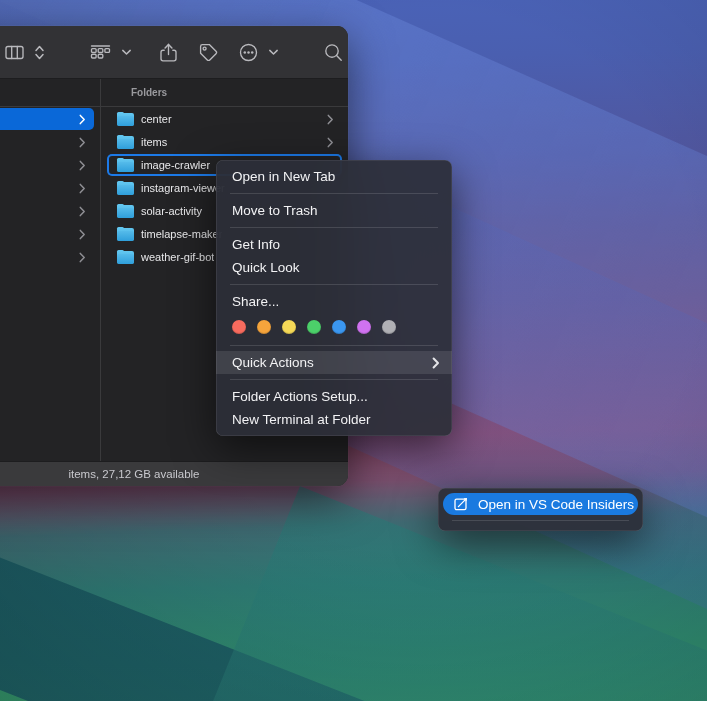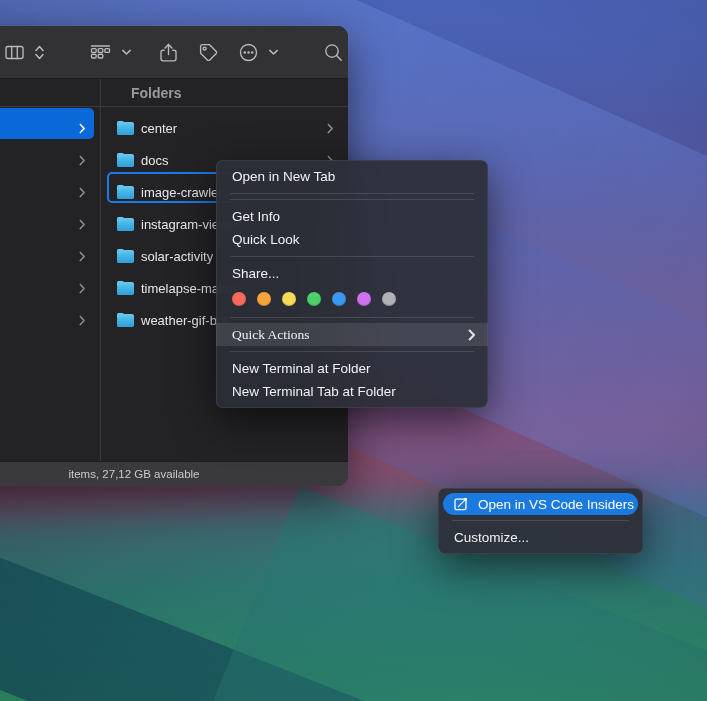--- a/index.html
+++ b/index.html
@@ -147,39 +147,39 @@
   }
   .col-right {
     flex: 1;
     background: #232325;
   }
   .col-header {
     height: 27px;
     display: flex;
     align-items: center;
     padding-left: 30px;
-    font-size: 14px;
+    font-size: 10px;
     font-weight: bold;
     color: #9a9a9e;
     border-bottom: 0.5px solid #3a3a3c;
     background: #232325;
   }
   .col-header-blank {
     height: 27px;
     border-bottom: 0.5px solid #3a3a3c;
   }
 
   .row {
     height: 22px;
     display: flex;
     align-items: center;
-    padding: 9px 8px 0 10px;
+    padding: 0 8px 0 10px;
     margin: 1px 6px;
     border-radius: 5px;
-    font-size: 13px;
+    font-size: 11px;
     color: #e8e8ea;
     white-space: nowrap;
     cursor: default;
     position: relative;
   }
   .row.selected-fill {
     background: #0a68d8;
     color: #fff;
   }
   .row.selected-ring {
@@ -244,36 +244,35 @@
     border-radius: 7px;
     box-shadow: 0 12px 42px rgba(0,0,0,0.58), inset 0 0 0 0.5px rgba(255,255,255,0.14);
     padding: 5px 0;
     font-size: 13.5px;
     color: #f2f2f4;
     user-select: none;
   }
   #ctx-main {
     left: 216px;
     top: 160px;
-    width: 272px;
+    width: 236px;
   }
   .mi {
     height: 22px;
     display: flex;
     align-items: center;
     padding: 0 11px 0 16px;
     white-space: nowrap;
     cursor: default;
     position: relative;
     line-height: 22px;
   }
   .mi.tall { height: 23px; }
   .mi.highlight {
     background: rgba(255,255,255,0.10);
-    font-family: Liberation Serif, serif;
   }
   .mi .mchev {
     position: absolute;
     right: 12px;
     stroke: #e4e4e8;
     fill: none;
     stroke-width: 2;
     stroke-linecap: round;
     stroke-linejoin: round;
   }
@@ -486,21 +485,21 @@
             <svg class="fchev" width="7" height="11" viewBox="0 0 7 11">
                 <polyline points="1.3,1.4 5.2,5.5 1.3,9.6"></polyline>
               </svg>
           </div>
           <div class="row">
             <span class="folder-ico">
                 <span class="fi-tab"></span>
                 <span class="fi-back"></span>
                 <span class="fi-front"></span>
               </span>
-            <span class="row-label">docs</span>
+            <span class="row-label">items</span>
             <svg class="fchev" width="7" height="11" viewBox="0 0 7 11">
                 <polyline points="1.3,1.4 5.2,5.5 1.3,9.6"></polyline>
               </svg>
           </div>
           <div class="row selected-ring">
             <span class="folder-ico">
                 <span class="fi-tab"></span>
                 <span class="fi-back"></span>
                 <span class="fi-front"></span>
               </span>
@@ -543,20 +542,23 @@
     </div>
 
     <div class="statusbar">items, 27,12 GB available</div>
   </div>
 
   <div class="ctx-menu" id="ctx-main">
     <div class="mi tall">
         <span>Open in New Tab</span>
       </div>
     <div class="sep"></div>
+    <div class="mi tall">
+        <span>Move to Trash</span>
+      </div>
     <div class="sep"></div>
     <div class="mi tall">
         <span>Get Info</span>
       </div>
     <div class="mi tall">
         <span>Quick Look</span>
       </div>
     <div class="sep"></div>
     <div class="mi tall">
         <span>Share...</span>
@@ -572,37 +574,34 @@
       </div>
     <div class="sep"></div>
     <div class="mi tall highlight">
       <span>Quick Actions</span>
       <svg class="mchev" width="8" height="12" viewBox="0 0 8 12">
           <polyline points="1.6,1.5 6,6 1.6,10.5"></polyline>
         </svg>
     </div>
     <div class="sep"></div>
     <div class="mi tall">
+        <span>Folder Actions Setup...</span>
+      </div>
+    <div class="mi tall">
         <span>New Terminal at Folder</span>
-      </div>
-    <div class="mi tall">
-        <span>New Terminal Tab at Folder</span>
       </div>
   </div>
 
   <div class="ctx-menu" id="ctx-sub">
     <div class="mi-sel">
       <span class="vsicon">
         <svg width="15" height="14" viewBox="0 0 15 14">
           <rect x="1" y="2.1" width="11" height="10.6" rx="1.6" fill="none" stroke="#ffffff" stroke-width="1.3"></rect>
           <path d="M4.4 9.6 L11.6 2.4" stroke="#ffffff" stroke-width="1.3" stroke-linecap="round"></path>
           <path d="M9.6 1.2 L13 1.0 L12.8 4.3 Z" fill="#ffffff"></path>
         </svg>
       </span>
       <span>Open in VS Code Insiders</span>
     </div>
     <div class="sep"></div>
-    <div class="mi tall">
-        <span>Customize...</span>
-      </div>
   </div>
 
 </div>
 
 </body></html>

